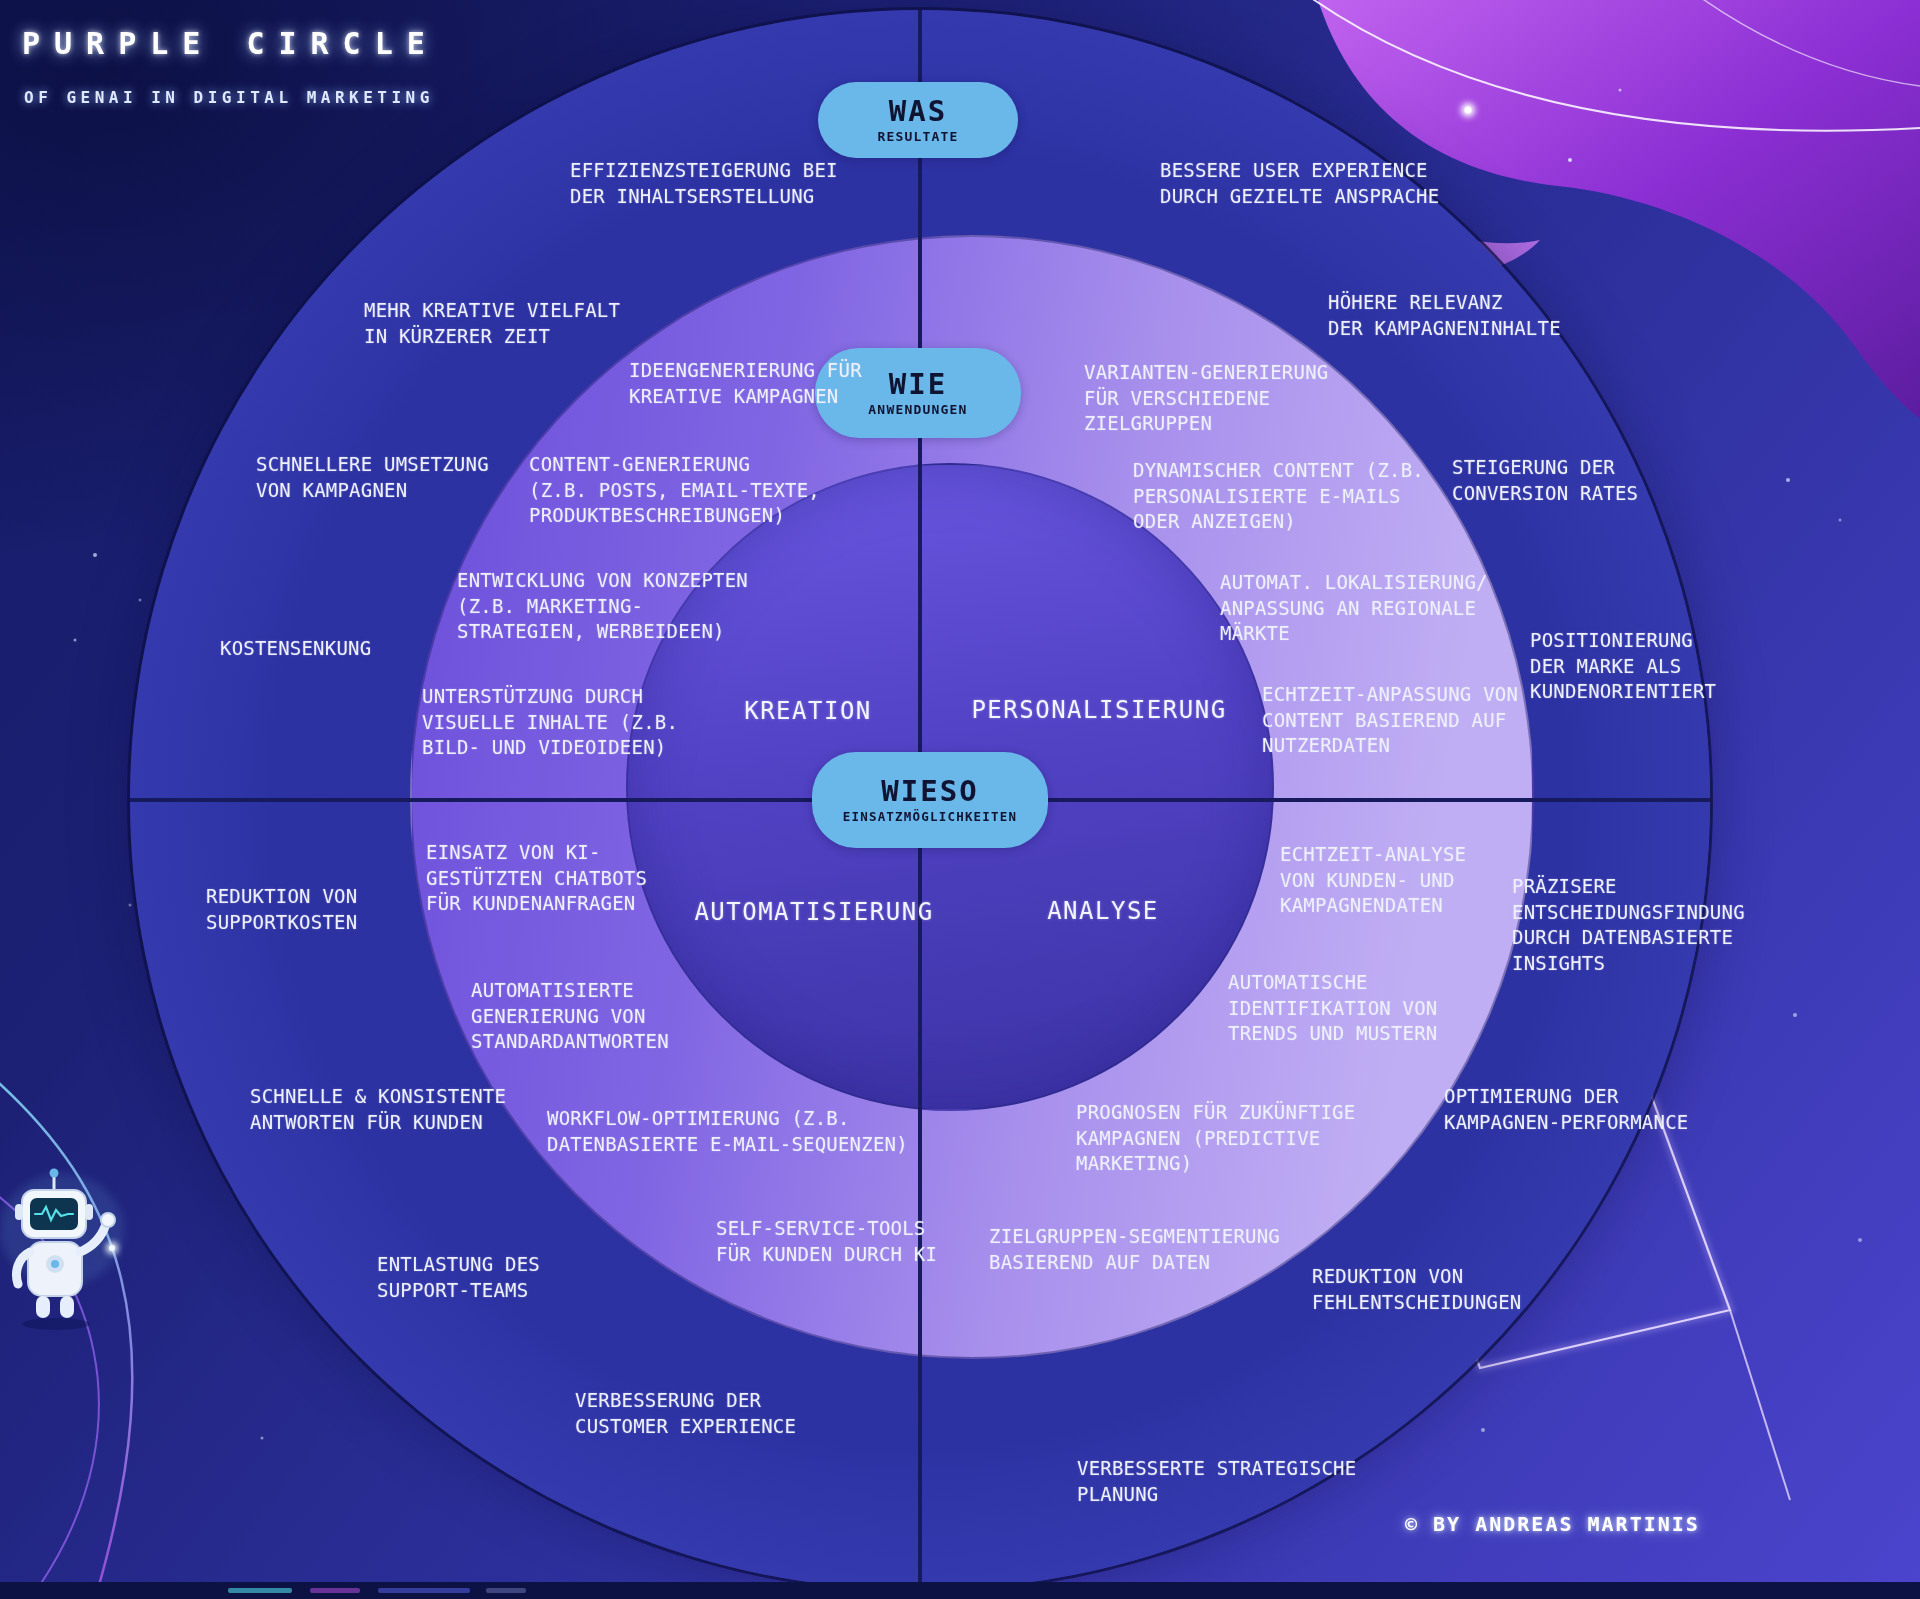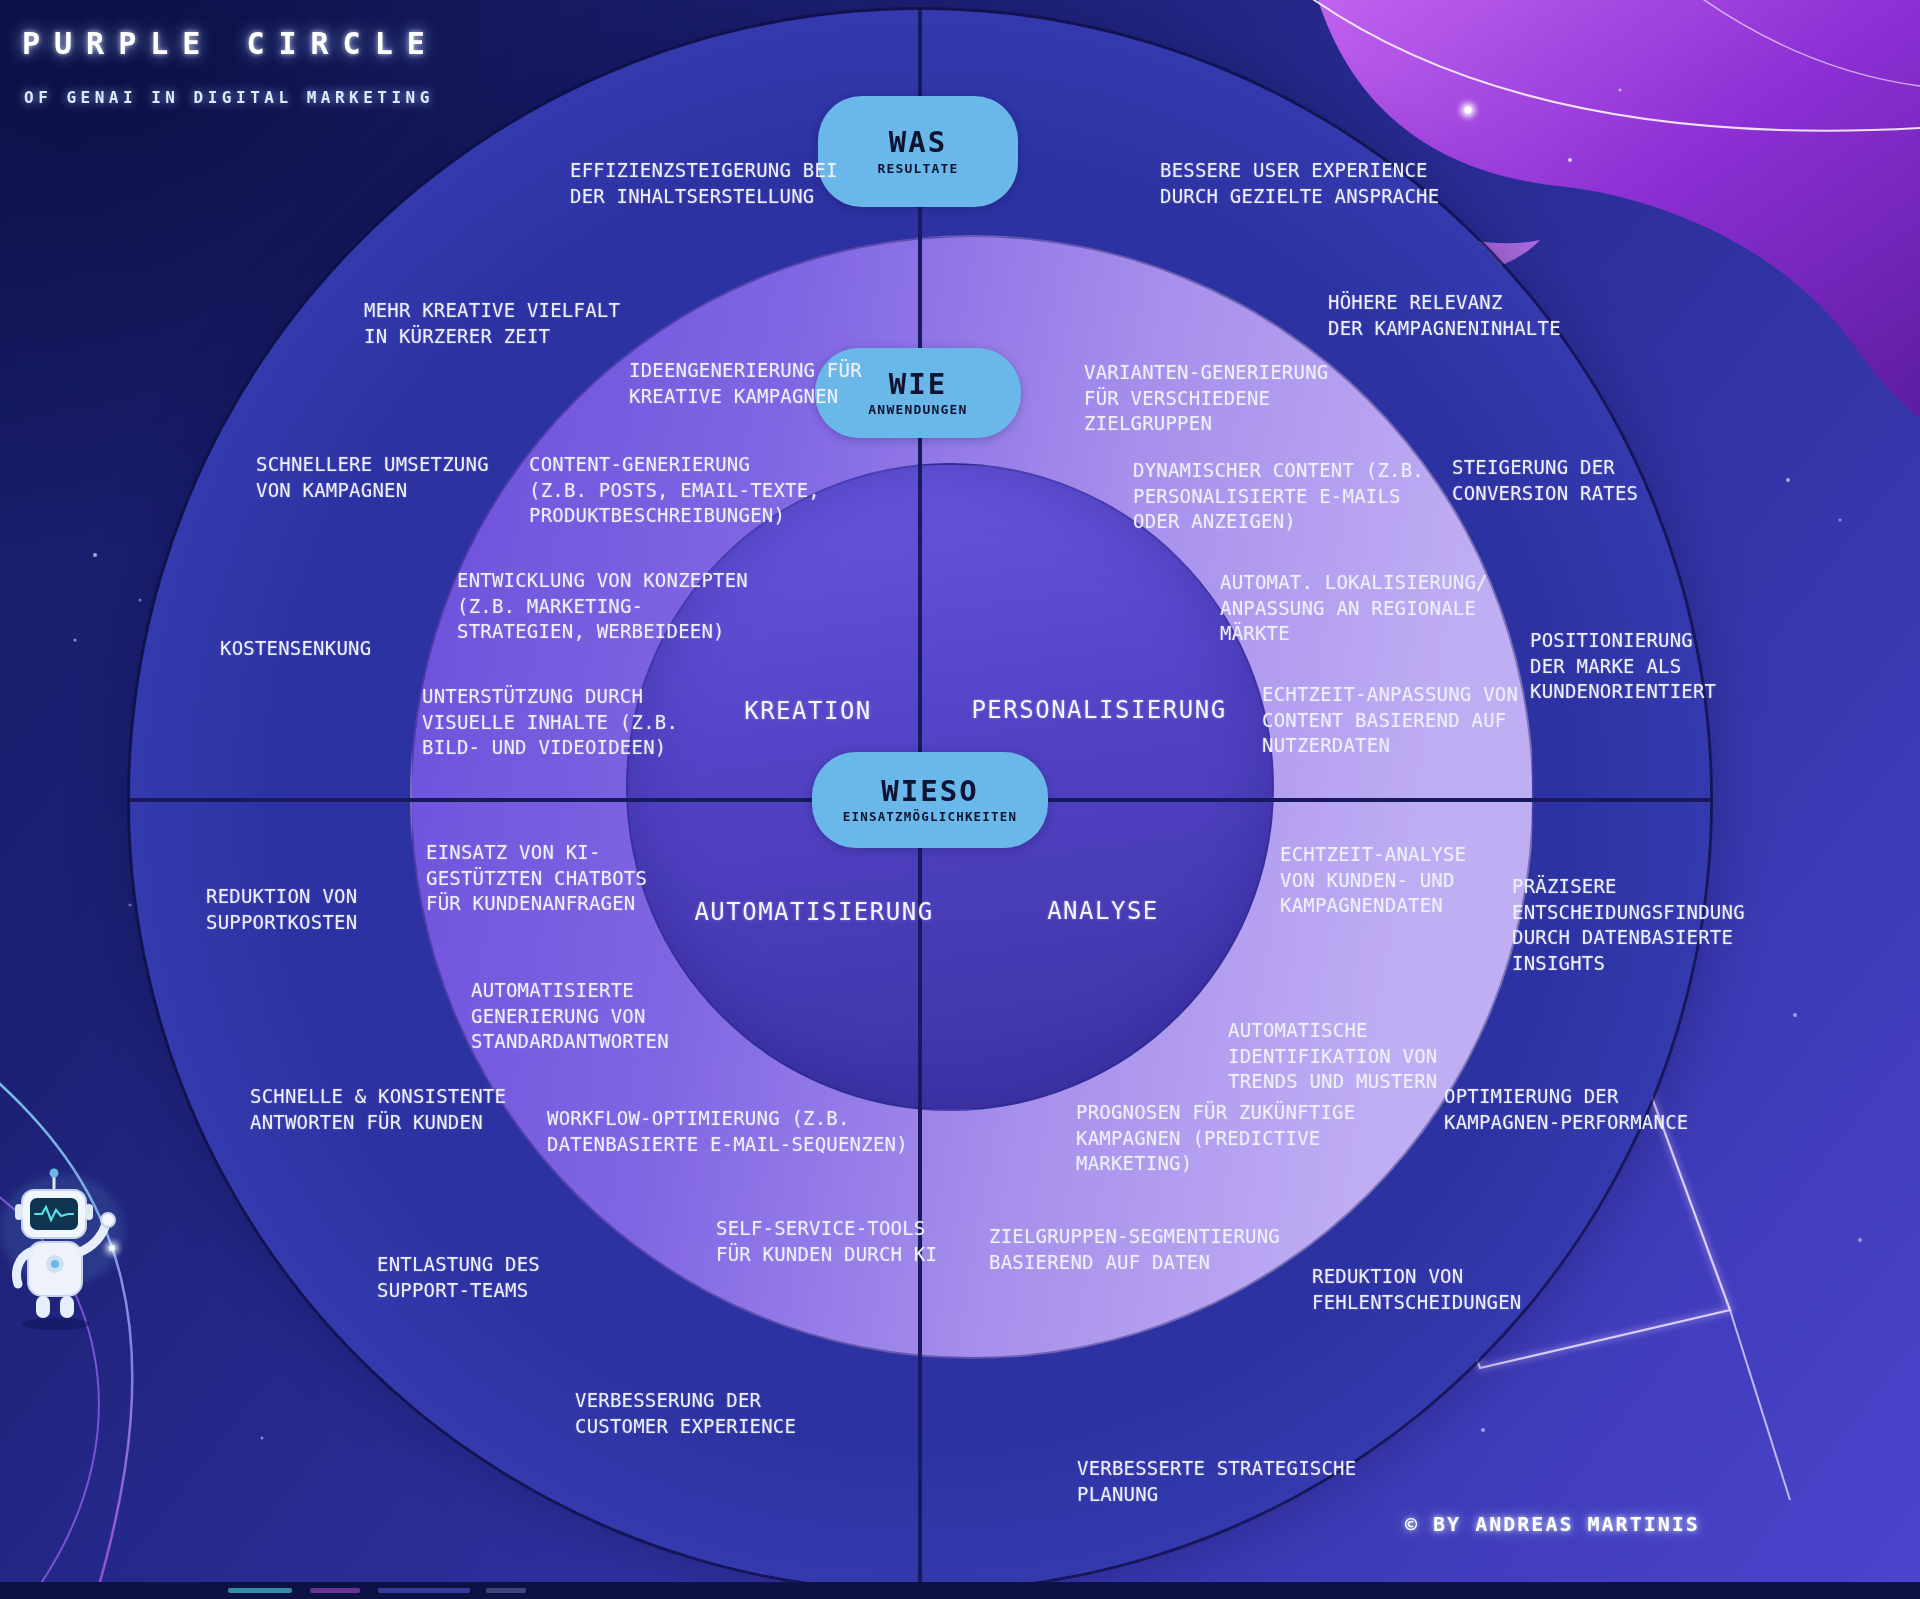--- a/index.html
+++ b/index.html
@@ -136,21 +136,21 @@
 
 <div class="circle-area">
   <div class="ring-middle"></div>
   <div class="ring-inner"></div>
   <div class="axis-v"></div>
   <div class="axis-h"></div>
 </div>
 
 <div class="layer">
 
-  <div class="badge" style="left:818px;top:96px;width:200px;height:111px;">
+  <div class="badge" style="left:818px;top:82px;width:200px;height:76px;">
     <div class="b-main">WAS</div>
     <div class="b-sub">RESULTATE</div>
   </div>
   <div class="badge" style="left:815px;top:348px;width:206px;height:90px;">
     <div class="b-main">WIE</div>
     <div class="b-sub">ANWENDUNGEN</div>
   </div>
   <div class="badge" style="left:812px;top:752px;width:236px;height:96px;">
     <div class="b-main">WIESO</div>
     <div class="b-sub" style="font-size:12.5px;">EINSATZMÖGLICHKEITEN</div>
@@ -225,21 +225,21 @@
   <div class="lbl" style="left:471px;top:978px;">AUTOMATISIERTE
 GENERIERUNG VON
 STANDARDANTWORTEN</div>
   <div class="lbl" style="left:547px;top:1106px;">WORKFLOW-OPTIMIERUNG (Z.B.
 DATENBASIERTE E-MAIL-SEQUENZEN)</div>
   <div class="lbl" style="left:716px;top:1216px;">SELF-SERVICE-TOOLS
 FÜR KUNDEN DURCH KI</div>
   <div class="lbl" style="left:1280px;top:842px;">ECHTZEIT-ANALYSE
 VON KUNDEN- UND
 KAMPAGNENDATEN</div>
-  <div class="lbl" style="left:1228px;top:970px;margin-top:48px;">AUTOMATISCHE
+  <div class="lbl" style="left:1228px;top:970px;">AUTOMATISCHE
 IDENTIFIKATION VON
 TRENDS UND MUSTERN</div>
   <div class="lbl" style="left:1076px;top:1100px;">PROGNOSEN FÜR ZUKÜNFTIGE
 KAMPAGNEN (PREDICTIVE
 MARKETING)</div>
   <div class="lbl" style="left:989px;top:1224px;">ZIELGRUPPEN-SEGMENTIERUNG
 BASIEREND AUF DATEN</div>
 </div>
 
 <div class="title">PURPLE CIRCLE</div>

